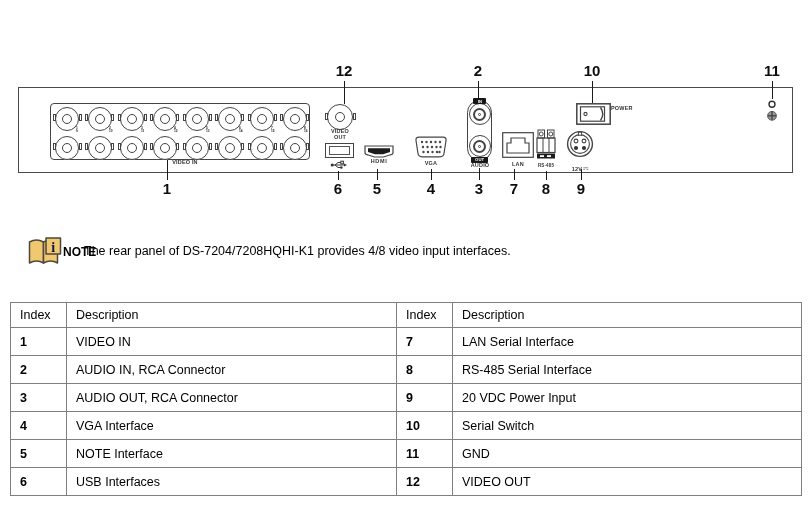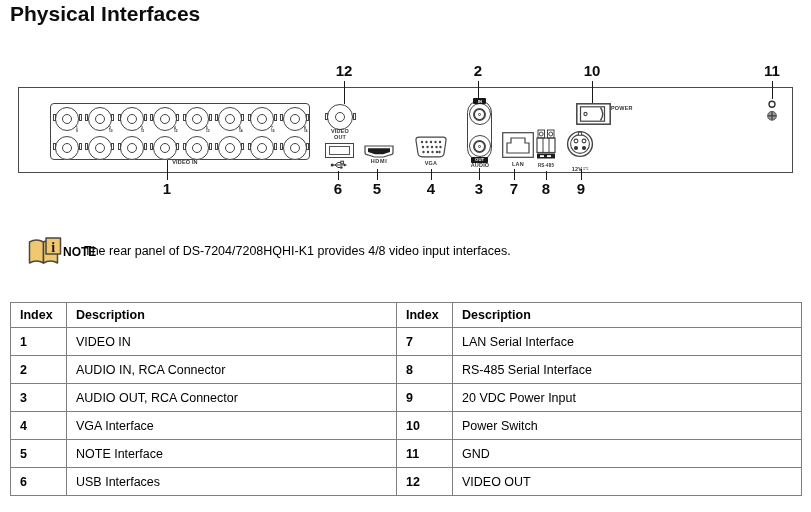--- a/index.html
+++ b/index.html
@@ -41,31 +41,30 @@
   .dc{display:inline-block;width:9px;margin-left:2px;vertical-align:2px;}
   .dc i{display:block;border-top:1.6px solid #333;}
   .dc i+i{margin-top:1.6px;border-top:1.6px dashed #333;}
   
   .note-label{position:absolute;left:63px;top:245px;font-size:12px;font-weight:bold;color:#000;}
   .note-text{position:absolute;left:84px;top:244px;font-size:12.5px;color:#000;}
   
   table.iface{position:absolute;left:10px;top:302px;width:791px;border-collapse:collapse;table-layout:fixed;
               font-size:12.5px;color:#000;}
   table.iface th,table.iface td{border:1px solid #7f7f7f;padding:0 0 0 9px;text-align:left;vertical-align:middle;}
-  table.iface th{height:24px;font-weight:bold;font-size:12.5px;}
+  table.iface th{height:24px;font-weight:normal;font-size:12.5px;}
   table.iface td{height:27px;}
   table.iface td.idx{font-weight:bold;}
   svg{display:block;}
 </style>
 </head>
 <body>
 
 <div class="page">
 
-  <div class="title">Physical Interfaces</div>
 
   <div class="abs" style="left:0;top:0;width:811px;height:230px;">
 
     <div class="panel"></div>
 
     <div class="bnc-block">
         <div class="bnc" style="left: 4.25px; top: 2.5px;">
           <span class="ear l"></span>
           <span class="ear r"></span>
         </div>
@@ -324,21 +323,21 @@
         <tr>
           <td class="idx">3</td>
           <td class="desc">AUDIO OUT, RCA Connector</td>
           <td class="idx">9</td>
           <td class="desc">20 VDC Power Input</td>
         </tr>
         <tr>
           <td class="idx">4</td>
           <td class="desc">VGA Interface</td>
           <td class="idx">10</td>
-          <td class="desc">Power Switch</td>
+          <td class="desc">Serial Switch</td>
         </tr>
         <tr>
           <td class="idx">5</td>
           <td class="desc">NOTE Interface</td>
           <td class="idx">11</td>
           <td class="desc">GND</td>
         </tr>
         <tr>
           <td class="idx">6</td>
           <td class="desc">USB Interfaces</td>

